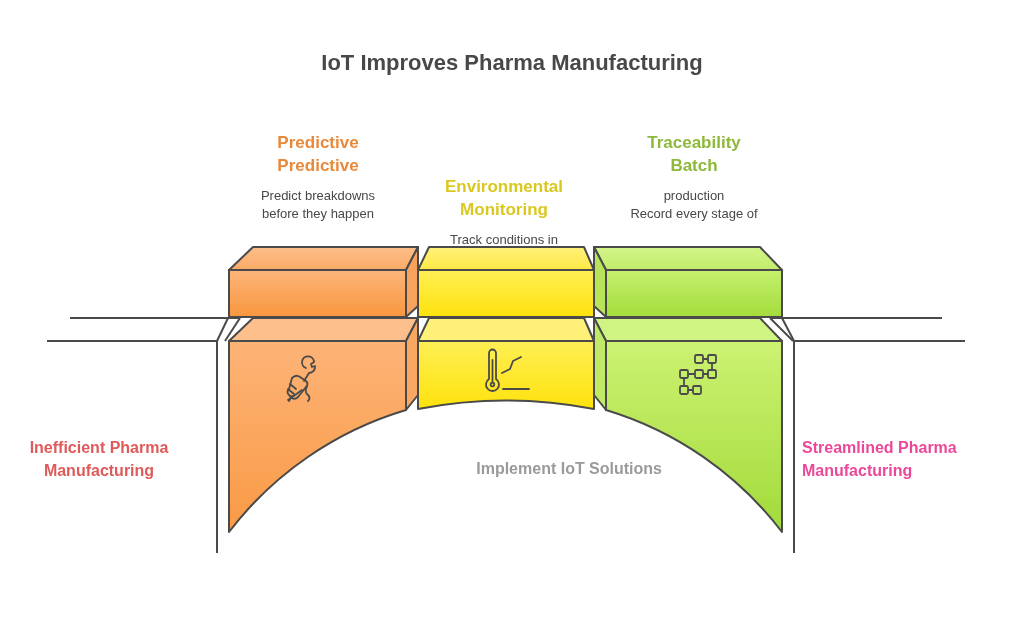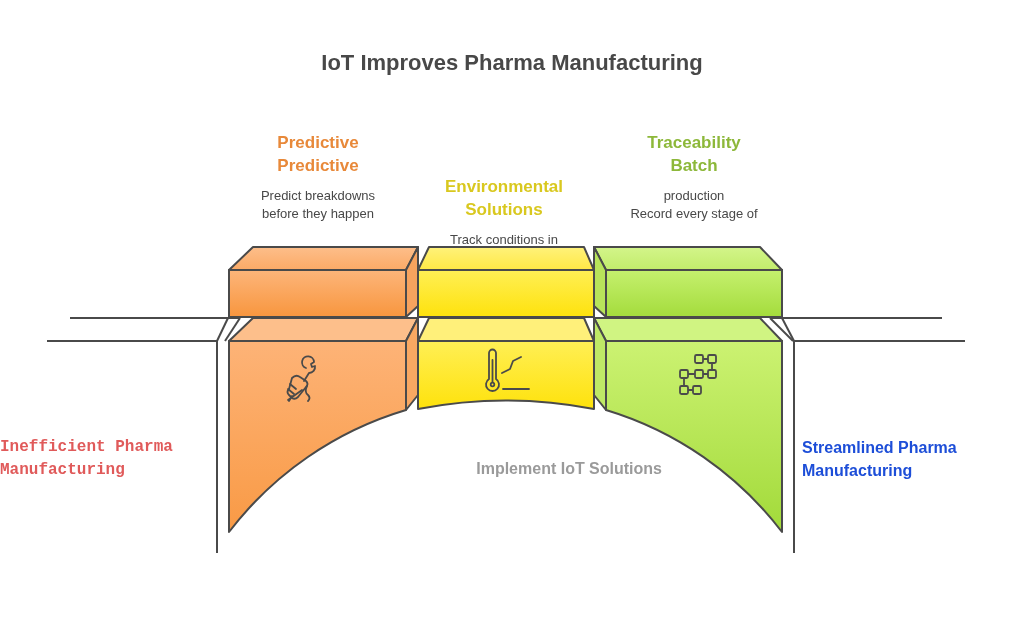--- a/index.html
+++ b/index.html
@@ -24,21 +24,21 @@
   </div>
   <div class="cap-desc">
     <div>Predict breakdowns</div>
     <div>before they happen</div>
   </div>
 </div>
 
 <div class="cap" style="left:404px; top:131px;margin-top:44px;">
   <div class="cap-title" style="color:#d9c81f;">
     <div>Environmental</div>
-    <div>Solutions</div>
+    <div>Monitoring</div>
   </div>
   <div class="cap-desc">
     <div>Track conditions in</div>
     <div>real-time</div>
   </div>
 </div>
 
 <div class="cap" style="left:594px; top:131px;">
   <div class="cap-title" style="color:#8db83a;">
     <div>Traceability</div>
@@ -152,23 +152,23 @@
     <rect x="708" y="355" width="8" height="8" rx="1.5"></rect>
     <rect x="680" y="370" width="8" height="8" rx="1.5"></rect>
     <rect x="695" y="370" width="8" height="8" rx="1.5"></rect>
     <rect x="708" y="370" width="8" height="8" rx="1.5"></rect>
     <rect x="680" y="386" width="8" height="8" rx="1.5"></rect>
     <rect x="693" y="386" width="8" height="8" rx="1.5"></rect>
     <path d="M703,359 h5 M688,374 h7 M703,374 h5 M712,363 v7 M684,378 v8 M688,390 h5"></path>
   </g>
 </svg>
 
-<div class="side-label" style="left:0px; top:436px; width:198px; text-align:left; color:#e05a5a;font-family:Liberation Mono, monospace;">
+<div class="side-label" style="left:0px; top:436px; width:198px; text-align:center; color:#e05a5a;">
   <div>Inefficient Pharma</div>
   <div>Manufacturing</div>
 </div>
 
-<div class="side-label" style="left:802px; top:436px; width:222px; text-align:left; color:#1d4ed8;">
+<div class="side-label" style="left:802px; top:436px; width:222px; text-align:left; color:#ec4899;">
   <div>Streamlined Pharma</div>
   <div>Manufacturing</div>
 </div>
 
 <div class="center-label">Implement IoT Solutions</div>
 
 </body></html>

